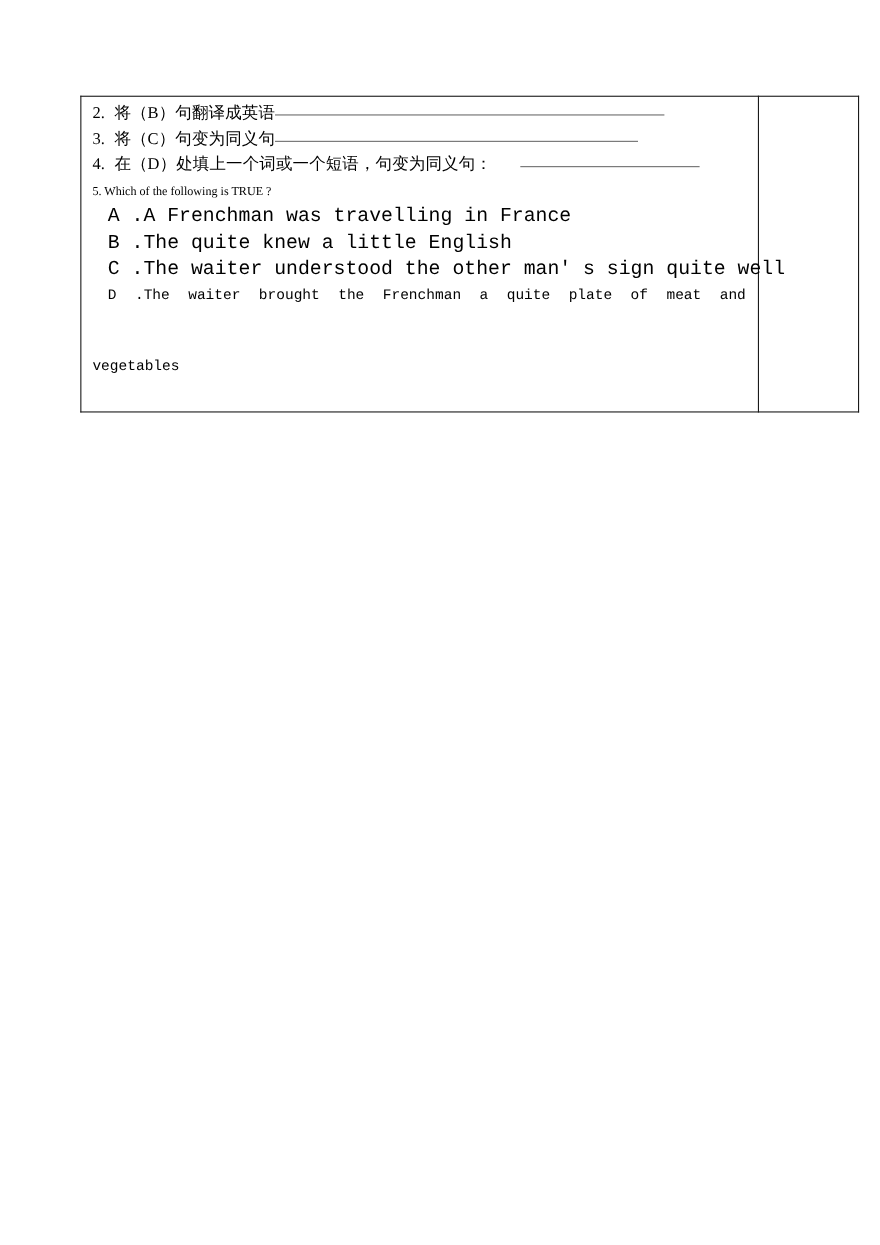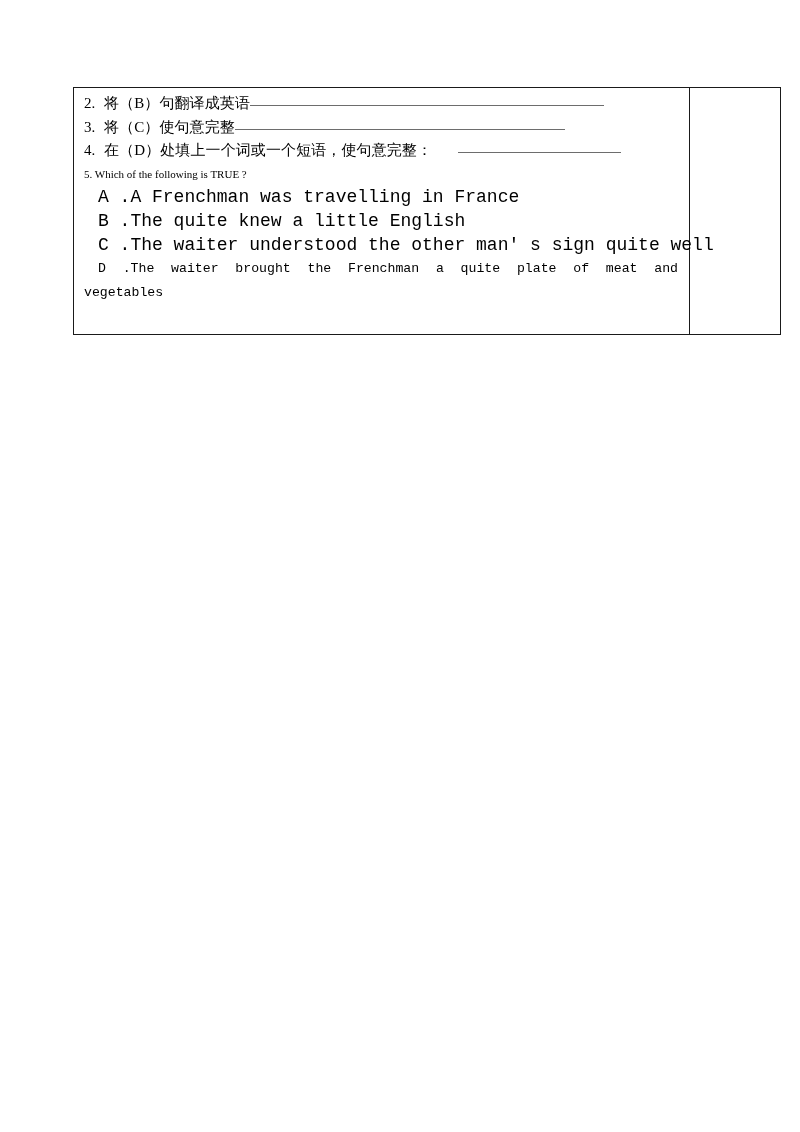--- a/index.html
+++ b/index.html
@@ -93,20 +93,21 @@
     white-space: normal;
     padding-left: 14px;
     padding-right: 0;
     width: 580px;
   }
   .opt-d-wrap {
     font-family: "Liberation Mono", "DejaVu Sans Mono", monospace;
     font-size: 13.2px;
     line-height: 23.6px;
     white-space: nowrap;
+    margin-top: 40px;
   }
   .q5 {
     font-family: Liberation Serif, serif;
     font-size: 11px;
     line-height: 23.6px;
     white-space: nowrap;
   }
 </style>
 </head>
 <body>
@@ -116,25 +117,25 @@
   <table class="qtable">
     <tbody>
         <tr>
       <td class="col-main">
 
         <div class="line cn">
           <span class="num">2.</span><span>将（B）句翻译成英语</span><span class="rule rule-b"></span>
         </div>
 
         <div class="line cn">
-          <span class="num">3.</span><span>将（C）使句意完整</span><span class="rule rule-c"></span>
+          <span class="num">3.</span><span>将（C）句变为同义句</span><span class="rule rule-c"></span>
         </div>
 
         <div class="line cn">
-          <span class="num">4.</span><span>在（D）处填上一个词或一个短语，使句意完整：</span><span class="rule rule-d"></span>
+          <span class="num">4.</span><span>在（D）处填上一个词或一个短语，句变为同义句：</span><span class="rule rule-d"></span>
         </div>
 
         <div class="q5">5.  Which of the following is TRUE ?</div>
 
         <div class="opt">A .A Frenchman was travelling in France</div>
         <div class="opt">B .The quite knew a little English</div>
         <div class="opt">C .The waiter understood the other man' s sign quite well</div>
         <div class="opt-d">D .The waiter brought the Frenchman a quite plate of meat and</div>
         <div class="opt-d-wrap">vegetables</div>
 

